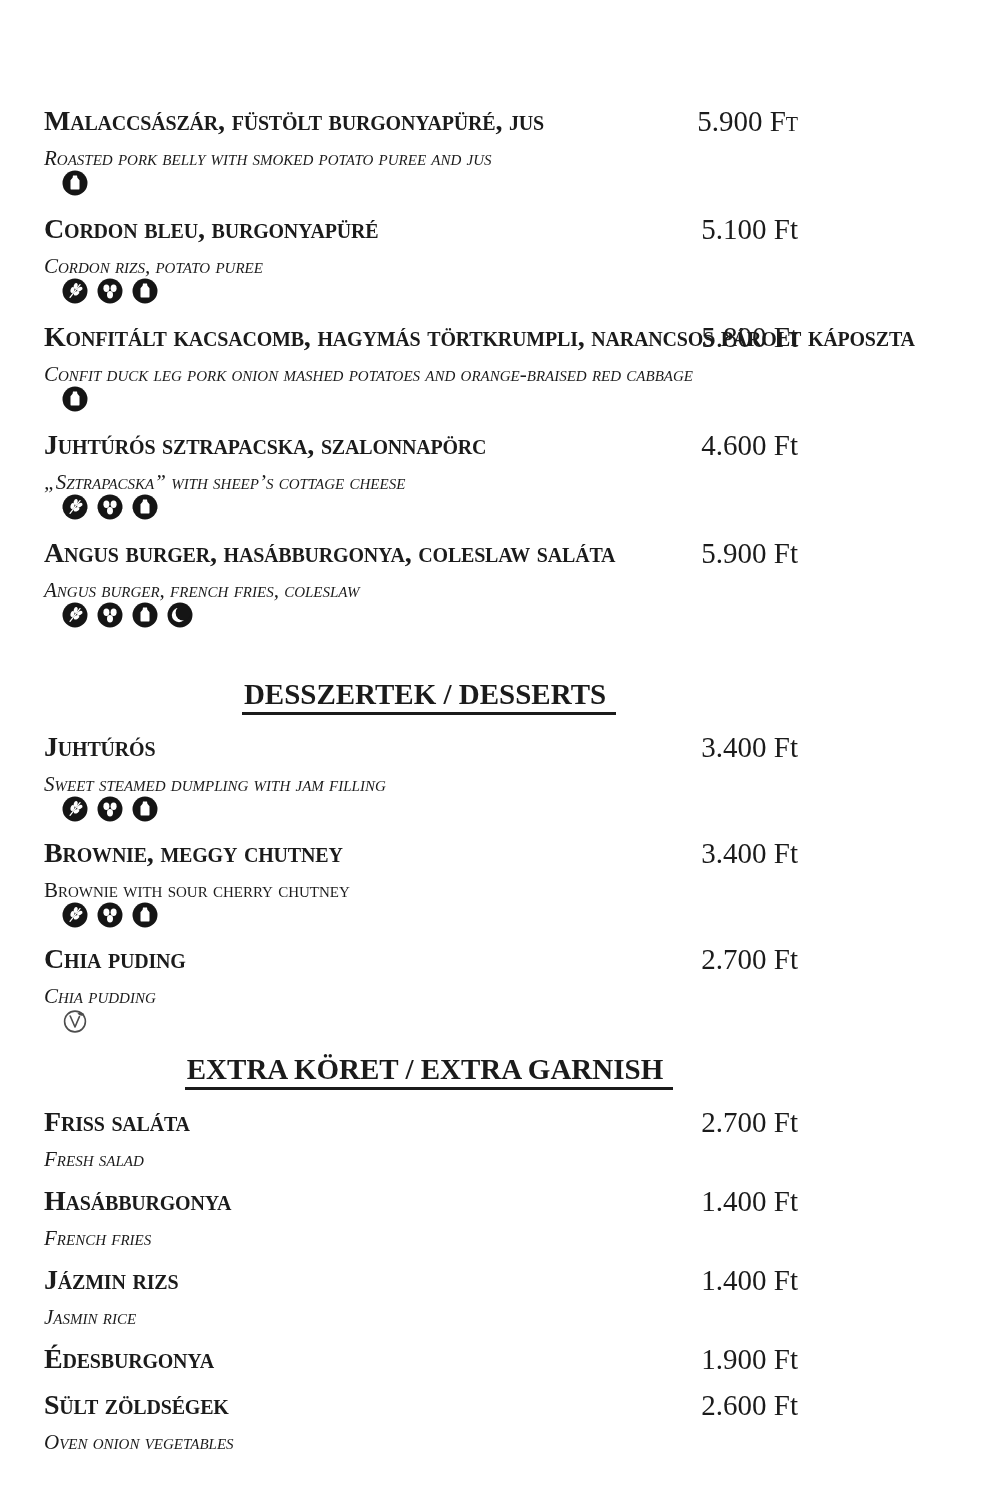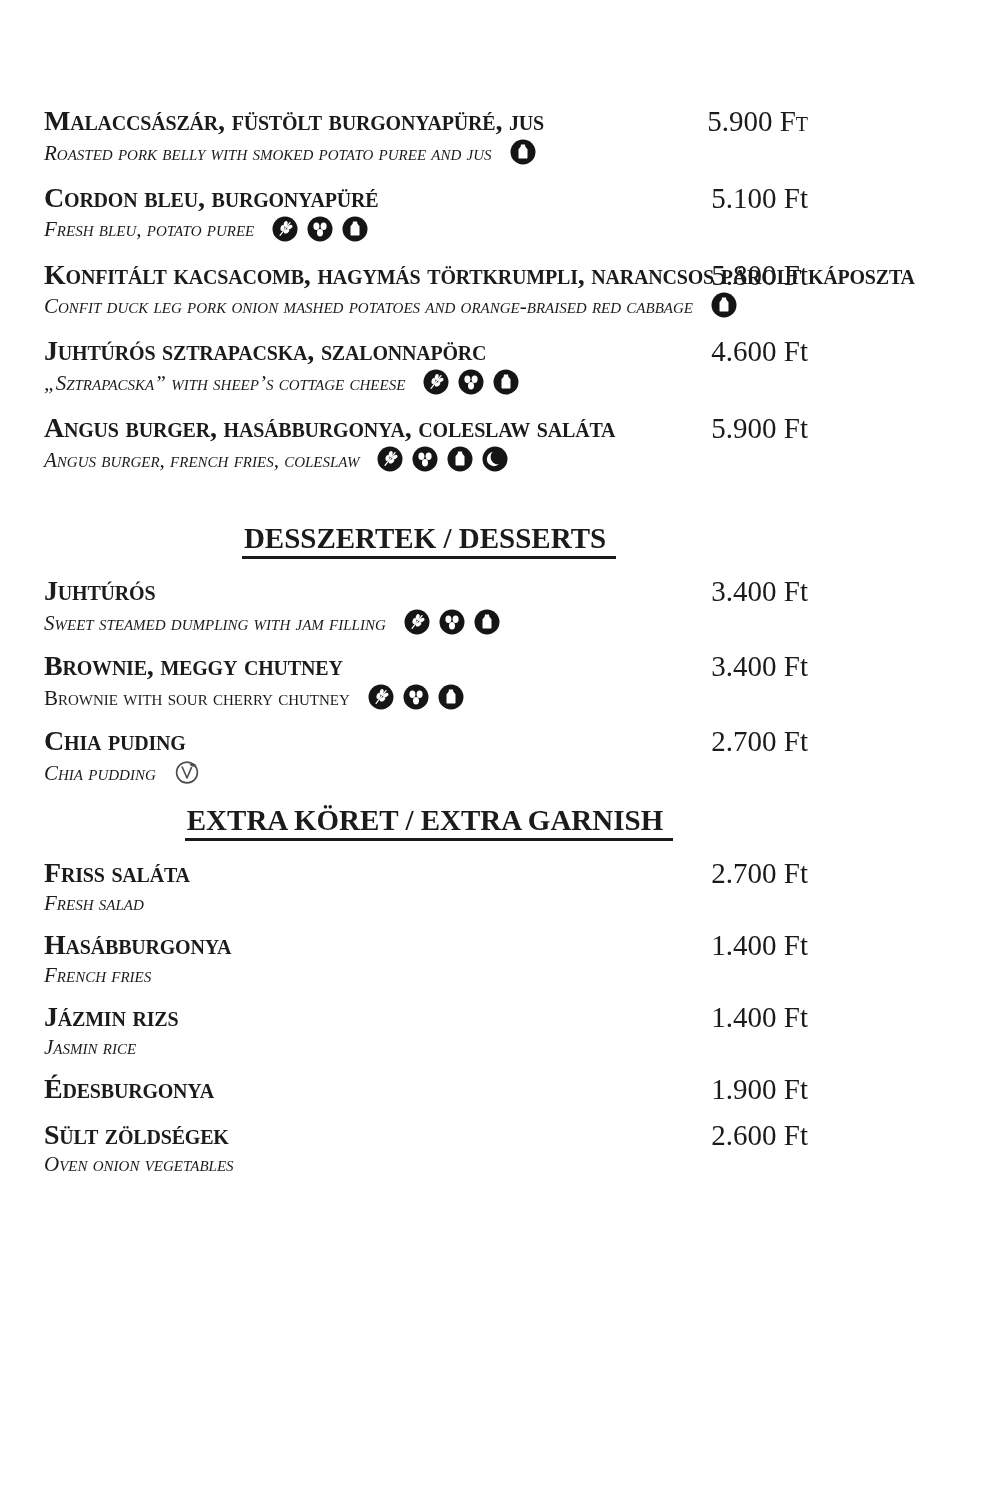--- a/index.html
+++ b/index.html
@@ -31,46 +31,47 @@
   .title {
     font-size: 28px;
     font-weight: 700;
     font-variant: small-caps;
     line-height: 1.1;
     white-space: nowrap;
     letter-spacing: -0.2px;
   }
   .sub {
     display: flex;
-    align-items: flex-end;
-    margin-top: 2px;
+    align-items: flex-start;
+    margin-top: 9px;
     font-size: 21px;
     font-style: italic;
     font-variant: small-caps;
     line-height: 1.15;
     white-space: nowrap;
+    flex-direction: column;
   }
   .sub.upright { font-style: normal; }
   .icons {
     display: inline-flex;
     align-items: center;
     gap: 9px;
     margin-left: 18px;
     color: #151515;
   }
   .icon {
     width: 26px;
     height: 26px;
     display: inline-block;
     flex: 0 0 auto;
   }
   .icon svg { width: 100%; height: 100%; display: block; }
   .price {
     position: absolute;
-    right: 6px;
+    right: 16px;
     top: 0;
     font-size: 29px;
     line-height: 1.1;
     white-space: nowrap;
   }
   .price.sc { font-variant: small-caps; }
 
   
   .section-heading {
     text-align: center;
@@ -109,21 +110,21 @@
                 <path fill="#fff" d="M11 5.6 h4 l0.4 2.1 2.1 2.6 v8.1 a1.2 1.2 0 0 1 -1.2 1.2 h-6.6 a1.2 1.2 0 0 1 -1.2 -1.2 v-8.1 l2.1 -2.6 z"></path>
               </svg>
             </span>
           </span>
         </div>
         <div class="price sc">5.900 Ft</div>
       </div>
       <div class="item">
         <div class="title">Cordon bleu, burgonyapüré</div>
         <div class="sub">
-          <span>Fresh bleu, potato puree</span>
+          <span>Cordon rizs, potato puree</span>
           <span class="icons">
             <span class="icon">
               <svg viewBox="0 0 26 26">
                 <circle cx="13" cy="13" r="12.5" fill="currentColor"></circle>
                 <g transform="rotate(38 13 13)" fill="#fff">
                   <rect x="12.35" y="4.2" width="1.3" height="17.5" rx="0.65"></rect>
                   <ellipse cx="10.4" cy="8.6" rx="1.9" ry="3" transform="rotate(-24 10.4 8.6)"></ellipse>
                   <ellipse cx="15.6" cy="8.6" rx="1.9" ry="3" transform="rotate(24 15.6 8.6)"></ellipse>
                   <ellipse cx="10.4" cy="13.8" rx="1.9" ry="3" transform="rotate(-24 10.4 13.8)"></ellipse>
                   <ellipse cx="15.6" cy="13.8" rx="1.9" ry="3" transform="rotate(24 15.6 13.8)"></ellipse>

